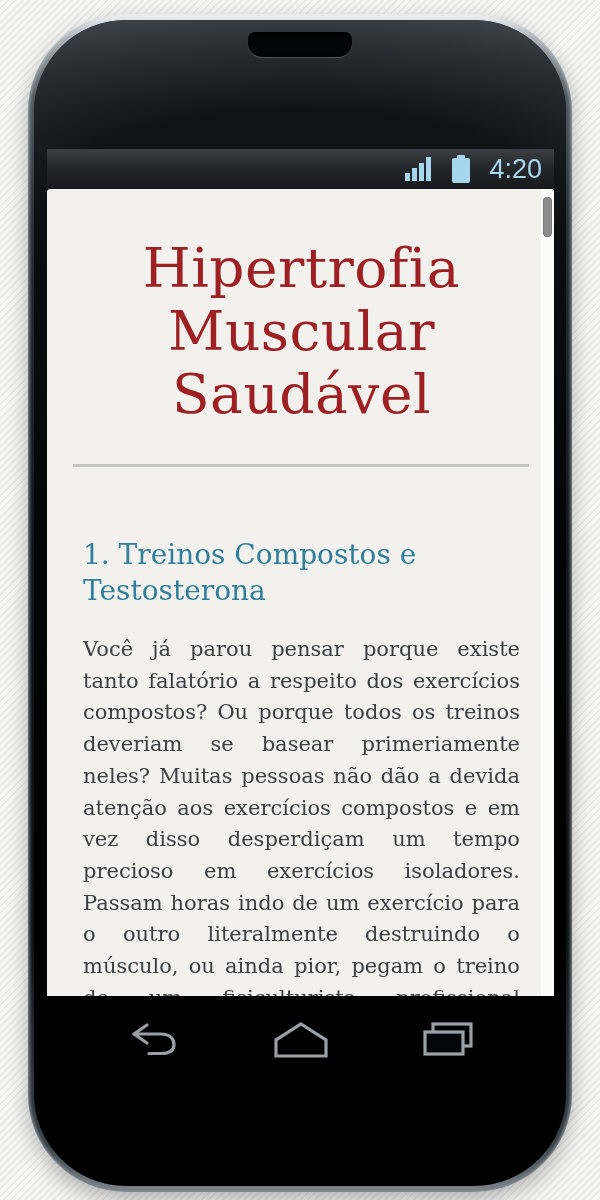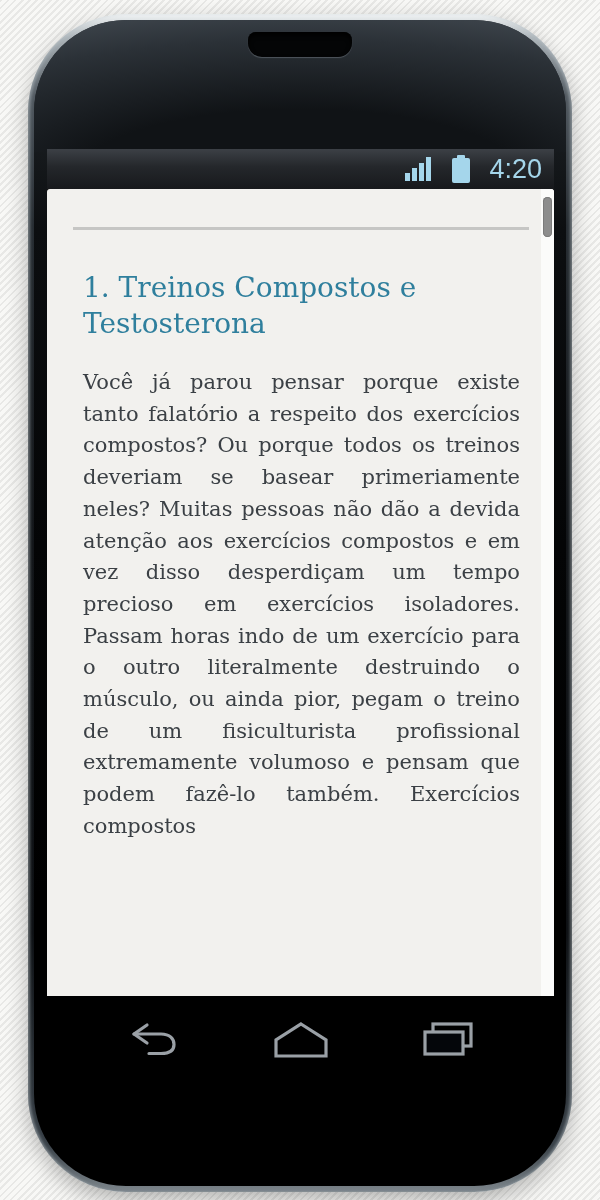--- a/index.html
+++ b/index.html
@@ -68,21 +68,21 @@
   }
   .title{
     padding-top:48px;font-size:55px;line-height:63px;font-weight:400;
     text-align:center;color:var(--title-red);letter-spacing:.5px;
   }
   .divider{
     border:none;border-top:3px solid var(--divider);
     margin:38px -9px 0 -10px;
   }
   .heading{
-    margin-top:40px;font-size:28px;line-height:36px;font-weight:400;
+    margin-top:70px;font-size:28px;line-height:36px;font-weight:400;
     color:var(--heading-teal);
   }
   .body-text{
     margin-top:25px;font-size:21px;line-height:31.7px;
     text-align:justify;color:var(--body-text);
   }
   .scroll-track{
     position:absolute;top:0;right:0;width:13px;height:100%;
     background:#fbfbfa;
   }
@@ -121,20 +121,21 @@
             <rect x="21" y="0" width="5" height="24"></rect>
           </svg>
           <svg class="battery-svg" viewBox="0 0 18 28">
             <rect x="5" y="0" width="8" height="5" rx="1"></rect>
             <rect x="0" y="3" width="18" height="25" rx="2"></rect>
           </svg>
           <span class="time">4:20</span>
         </div>
 
         <div class="content">
+          <h1 class="title">Hipertrofia Muscular Saudável</h1>
           <hr class="divider">
           <h2 class="heading">1. Treinos Compostos e Testosterona</h2>
           <p class="body-text">Você já parou pensar porque existe tanto falatório a respeito dos exercícios compostos? Ou porque todos os treinos deveriam se basear primeriamente neles? Muitas pessoas não dão a devida atenção aos exercícios compostos e em vez disso desperdiçam um tempo precioso em exercícios isoladores. Passam horas indo de um exercício para o outro literalmente destruindo o músculo, ou ainda pior, pegam o treino de um fisiculturista profissional extremamente volumoso e pensam que podem fazê-lo também. Exercícios compostos</p>
           <div class="scroll-track">
             <div class="scroll-thumb"></div>
           </div>
         </div>
 
       </div>
 

